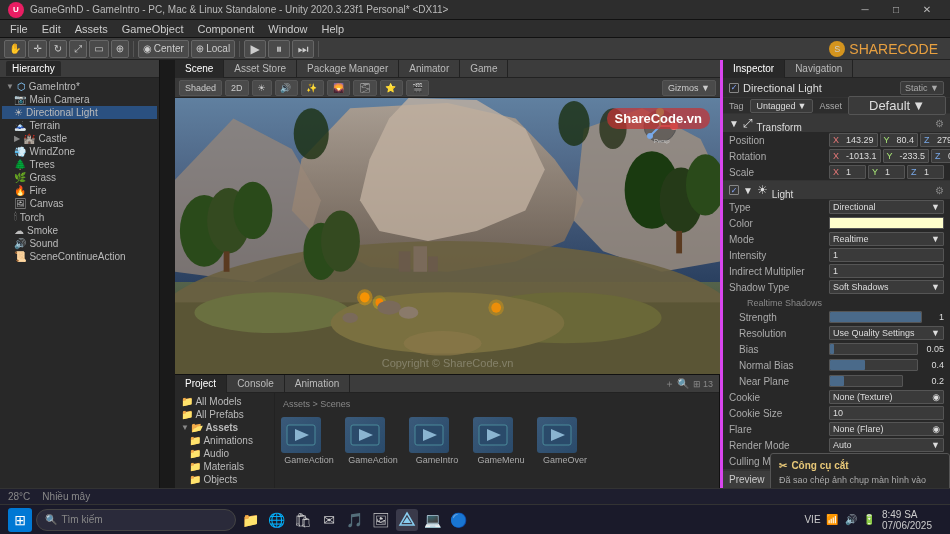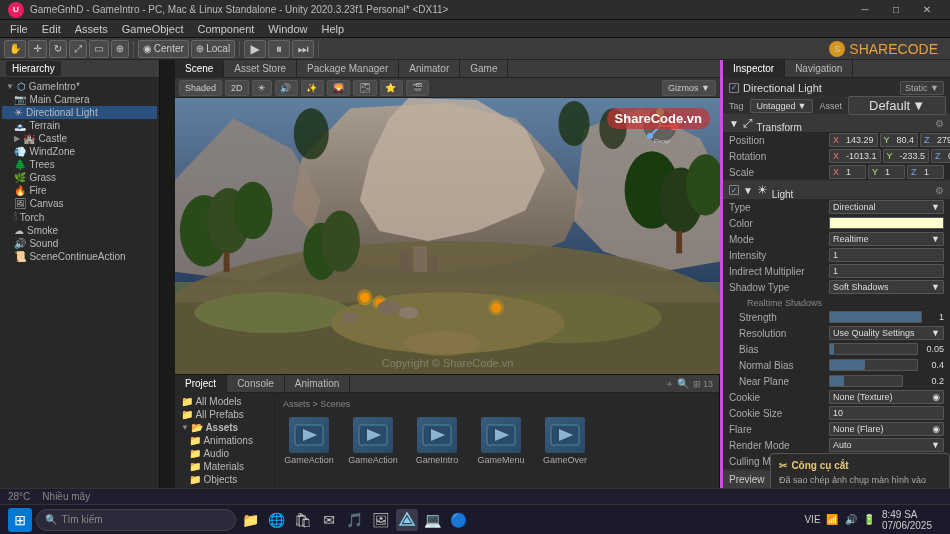--- a/index.html
+++ b/index.html
@@ -57,21 +57,21 @@
 
     
     #bottom-area { height: 160px; display: flex; border-top: 1px solid #111; }
     #project-panel { flex: 1; background: #282828; display: flex; flex-direction: column; border-right: 1px solid #111; }
     #project-tabs { height: 18px; background: #3c3c3c; display: flex; align-items: center; border-bottom: 1px solid #222; }
     #project-content { flex: 1; display: flex; overflow: hidden; }
     #project-tree { width: 100px; border-right: 1px solid #222; padding: 2px; overflow: hidden; }
     .tree-item { padding: 1px 4px; font-size: 10px; color: #bbb; cursor: pointer; display: flex; align-items: center; gap: 2px; white-space: nowrap; }
     .tree-item.selected { background: #2a5080; }
     #project-assets { flex: 1; padding: 4px; display: flex; flex-wrap: wrap; gap: 4px; align-content: flex-start; overflow: hidden; }
-    .asset-item { width: 60px; display: flex; flex-direction: column; align-items: center; gap: 2px; cursor: pointer; padding: 2px; border-radius: 2px; }
+    .asset-item { width: 60px; display: flex; flex-direction: column; gap: 2px; cursor: pointer; padding: 2px; border-radius: 2px; }
     .asset-icon { width: 40px; height: 36px; background: linear-gradient(135deg, #3a5a7a 0%, #2a4a6a 100%); border-radius: 3px; display: flex; align-items: center; justify-content: center; color: #88aacc; font-size: 18px; }
     .asset-label { font-size: 9px; color: #aaa; text-align: center; word-break: break-all; }
 
     
     #right-panel { width: 230px; background: #282828; display: flex; flex-direction: column; border-left: 3px solid #d946ef; }
     #inspector-tabs { height: 18px; background: #3c3c3c; display: flex; align-items: center; border-bottom: 1px solid #222; }
     #inspector-content { flex: 1; overflow: hidden; padding: 0; }
     .inspector-section { border-bottom: 1px solid #333; }
     .inspector-header { height: 18px; background: #383838; display: flex; align-items: center; padding: 0 6px; font-size: 10px; color: #ddd; gap: 4px; cursor: pointer; }
     .inspector-row { display: flex; align-items: center; padding: 1px 6px; height: 16px; }

